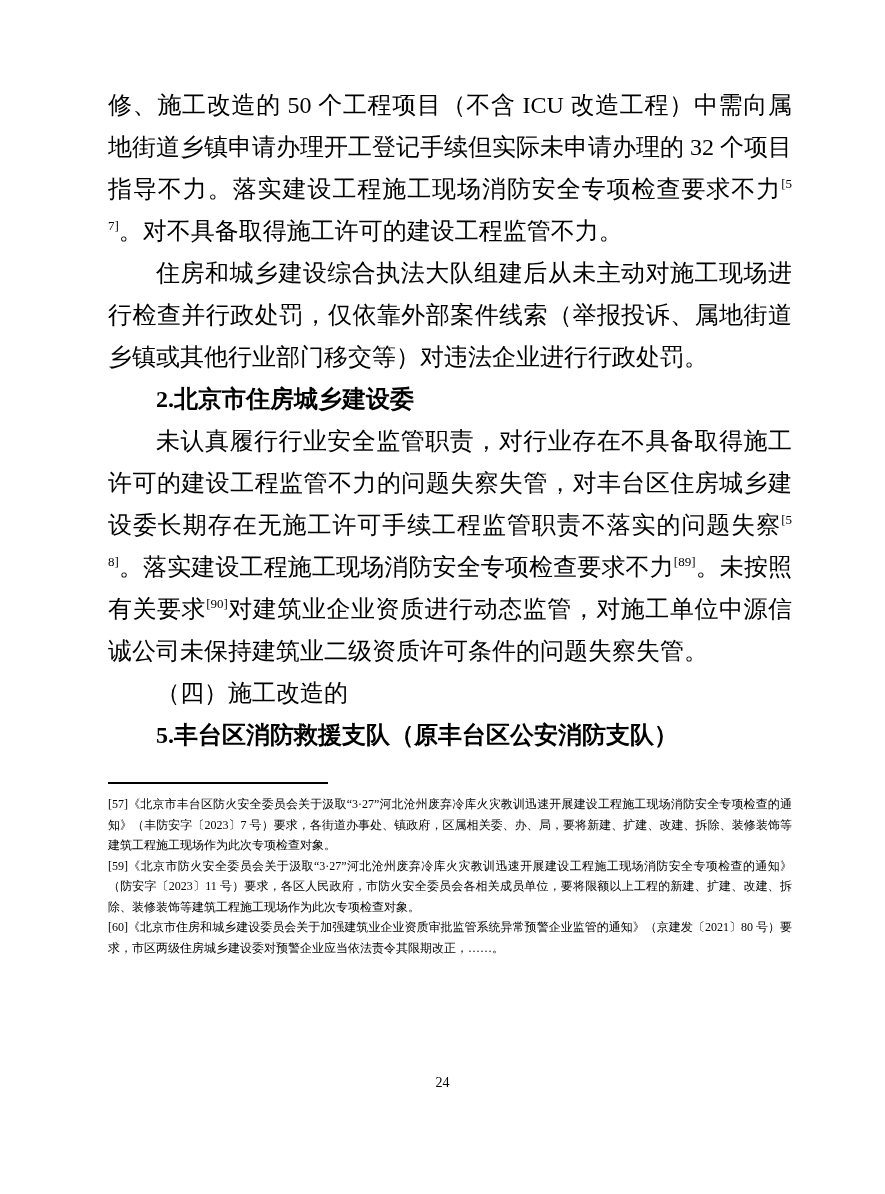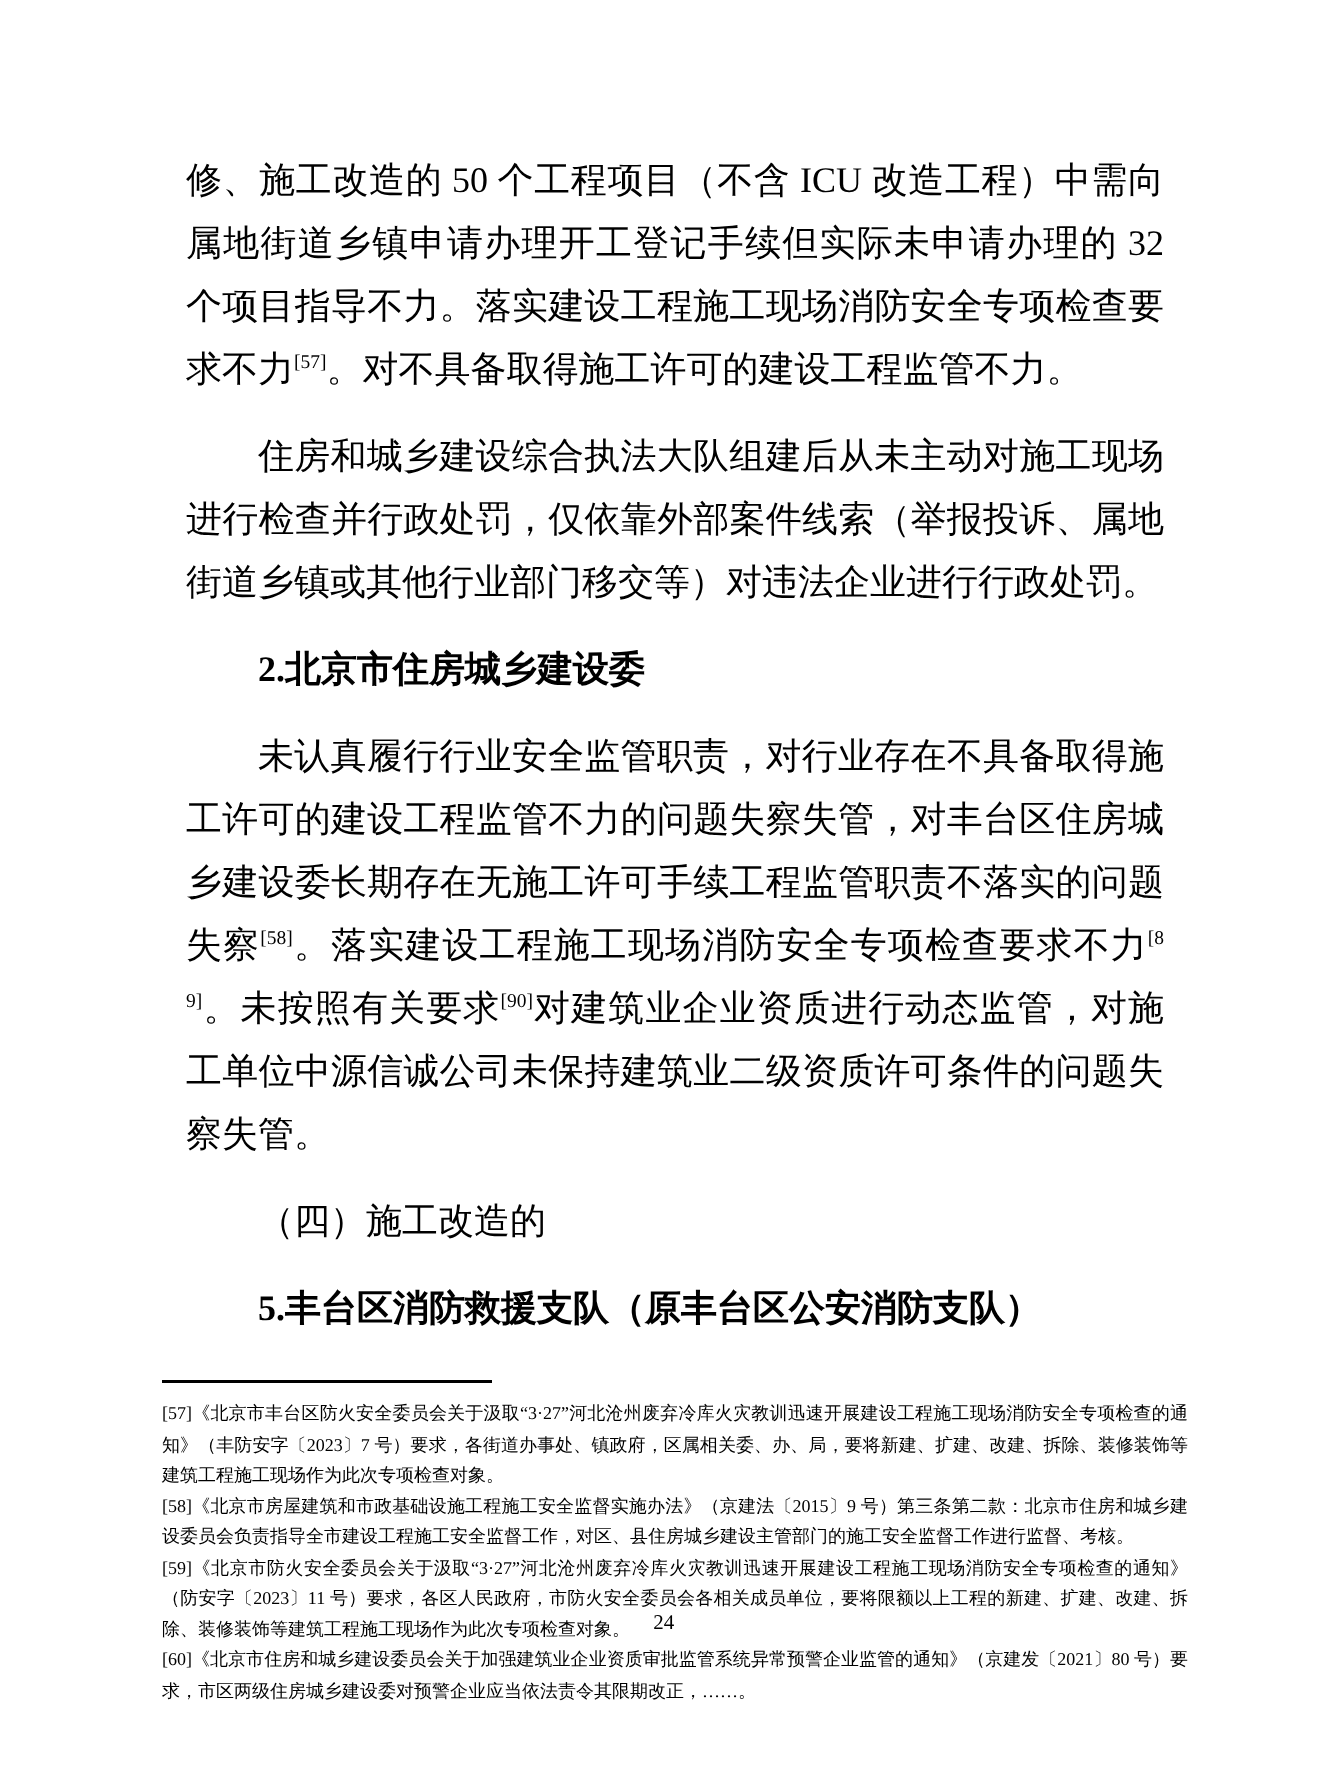--- a/index.html
+++ b/index.html
@@ -17,21 +17,21 @@
     font-family: "Liberation Serif", "DejaVu Serif", serif;
     color: #000000;
   }
   .content {
     position: absolute;
     left: 108px;
     top: 84px;
     width: 684px;
   }
   .para {
-    margin: 16px;
+    margin: 0;
     font-size: 24px;
     line-height: 42px;
     text-align: justify;
     text-indent: 2em;
     word-break: break-all;
   }
   .para.flush {
     text-indent: 0;
   }
   .heading {
@@ -87,21 +87,20 @@
     <p class="para"><span>未认真履行行业安全监管职责，对行业存在不具备取得施工许可的建设工程监管不力的问题失察失管，对丰台区住房城乡建设委长期存在无施工许可手续工程监管职责不落实的问题失察</span><sup class="fnref">[58]</sup><span>。落实建设工程施工现场消防安全专项检查要求不力</span><sup class="fnref">[89]</sup><span>。未按照有关要求</span><sup class="fnref">[90]</sup><span>对建筑业企业资质进行动态监管，对施工单位中源信诚公司未保持建筑业二级资质许可条件的问题失察失管。</span></p>
 
     <p class="para section-kai">（四）施工改造的</p>
 
     <p class="para heading">5.丰台区消防救援支队（原丰台区公安消防支队）</p>
 
 
     <div class="footnotes">
       <div class="fn-rule"></div>
       <p class="fn">[57]《北京市丰台区防火安全委员会关于汲取“3·27”河北沧州废弃冷库火灾教训迅速开展建设工程施工现场消防安全专项检查的通知》（丰防安字〔2023〕7 号）要求，各街道办事处、镇政府，区属相关委、办、局，要将新建、扩建、改建、拆除、装修装饰等建筑工程施工现场作为此次专项检查对象。</p>
-      <p class="fn">[58]《北京市房屋建筑和市政基础设施工程施工安全监督实施办法》（京建法〔2015〕9 号）第三条第二款：北京市住房和城乡建设委员会负责指导全市建设工程施工安全监督工作，对区、县住房城乡建设主管部门的施工安全监督工作进行监督、考核。</p>
       <p class="fn">[59]《北京市防火安全委员会关于汲取“3·27”河北沧州废弃冷库火灾教训迅速开展建设工程施工现场消防安全专项检查的通知》（防安字〔2023〕11 号）要求，各区人民政府，市防火安全委员会各相关成员单位，要将限额以上工程的新建、扩建、改建、拆除、装修装饰等建筑工程施工现场作为此次专项检查对象。</p>
       <p class="fn">[60]《北京市住房和城乡建设委员会关于加强建筑业企业资质审批监管系统异常预警企业监管的通知》（京建发〔2021〕80 号）要求，市区两级住房城乡建设委对预警企业应当依法责令其限期改正，……。</p>
     </div>
 
   </div>
 
   <div class="page-number">24</div>
 </div>
 
 </body></html>

